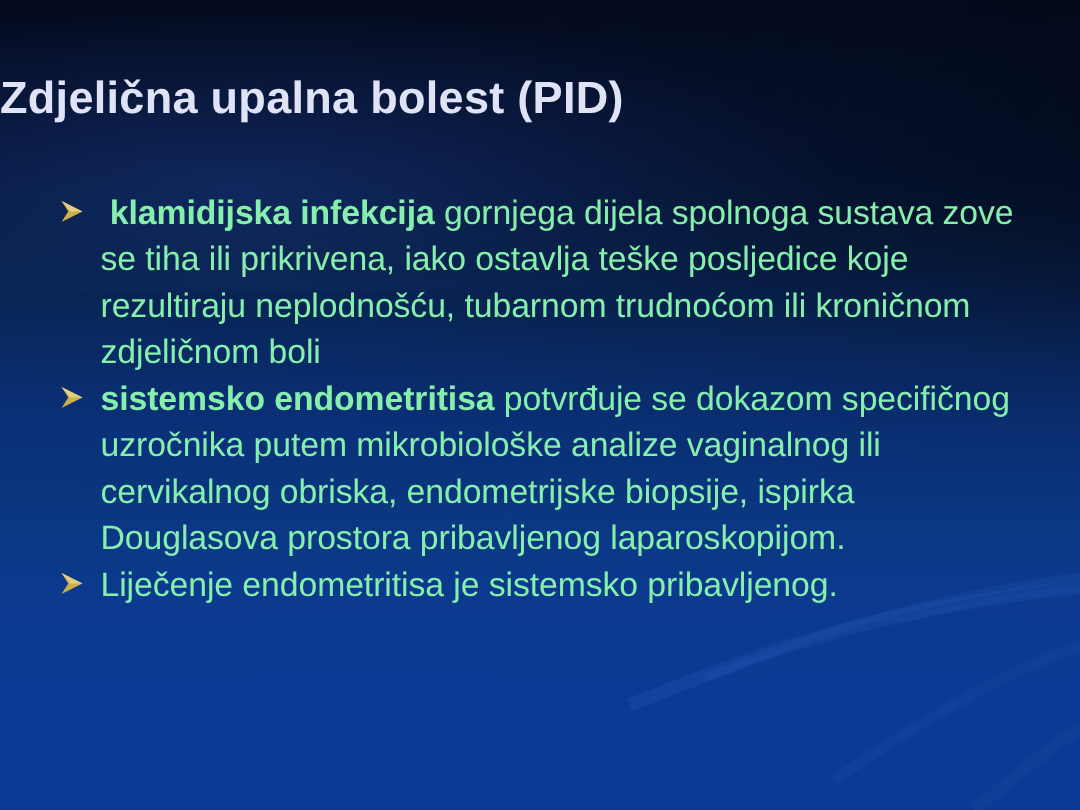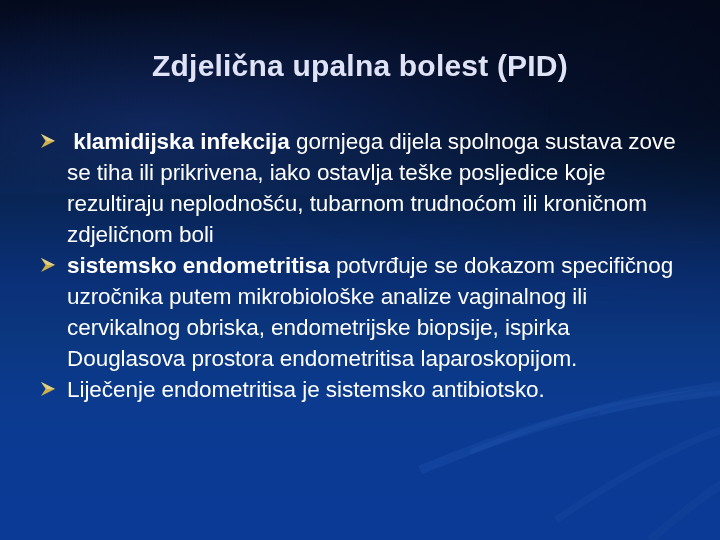--- a/index.html
+++ b/index.html
@@ -68,41 +68,40 @@
     inset: 0;
     opacity: 0.55;
   }
 
   
   .title {
     position: absolute;
     left: 0;
     right: 0;
     top: 48px;
-    text-align: center;
     color: #dfe3f5;
     font-size: 30px;
     font-weight: bold;
     letter-spacing: 0.2px;
     line-height: 36px;
     white-space: nowrap;
   }
 
   
   .body {
     position: absolute;
     left: 36px;
     top: 126px;
     width: 652px;
   }
 
   .bullet {
     position: relative;
     padding-left: 31px;
-    color: #ffffff;
+    color: #86efac;
     font-size: 22.5px;
     line-height: 31px;
     letter-spacing: -0.05px;
   }
 
   .marker {
     position: absolute;
     left: 2px;
     top: 4px;
     width: 20px;
@@ -148,27 +147,27 @@
       <span class="btext">&nbsp;<b class="lead">klamidijska infekcija</b><span> gornjega dijela spolnoga sustava zove se tiha ili prikrivena, iako ostavlja teške posljedice koje rezultiraju neplodnošću, tubarnom trudnoćom ili kroničnom zdjeličnom boli</span></span>
     </div>
 
     <div class="bullet">
       <span class="marker">
         <svg width="20" height="22" viewBox="0 0 20 22">
           <path d="M 3 4 L 17 11 L 3 18 L 7.5 11 Z" fill="#cdb04a"></path>
           <path d="M 3 4 L 17 11 L 9 11 Z" fill="#e2cf86"></path>
         </svg>
       </span>
-      <span class="btext"><b class="lead">sistemsko endometritisa</b><span> potvrđuje se dokazom specifičnog uzročnika putem mikrobiološke analize vaginalnog ili cervikalnog obriska, endometrijske biopsije, ispirka Douglasova prostora endometritisa laparoskopijom.</span></span>
+      <span class="btext"><b class="lead">sistemsko endometritisa</b><span> potvrđuje se dokazom specifičnog uzročnika putem mikrobiološke analize vaginalnog ili cervikalnog obriska, endometrijske biopsije, ispirka Douglasova prostora pribavljenog laparoskopijom.</span></span>
     </div>
 
     <div class="bullet">
       <span class="marker">
         <svg width="20" height="22" viewBox="0 0 20 22">
           <path d="M 3 4 L 17 11 L 3 18 L 7.5 11 Z" fill="#cdb04a"></path>
           <path d="M 3 4 L 17 11 L 9 11 Z" fill="#e2cf86"></path>
         </svg>
       </span>
-      <span class="btext"><b class="lead"></b><span>Liječenje endometritisa je sistemsko antibiotsko.</span></span>
+      <span class="btext"><b class="lead"></b><span>Liječenje endometritisa je sistemsko pribavljenog.</span></span>
     </div>
 
   </div>
 </div>
 
 </body></html>

